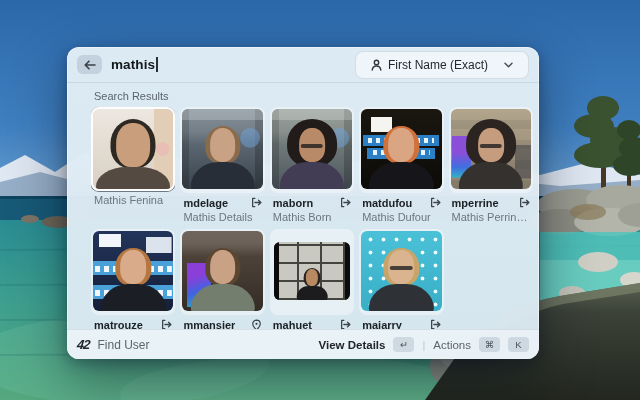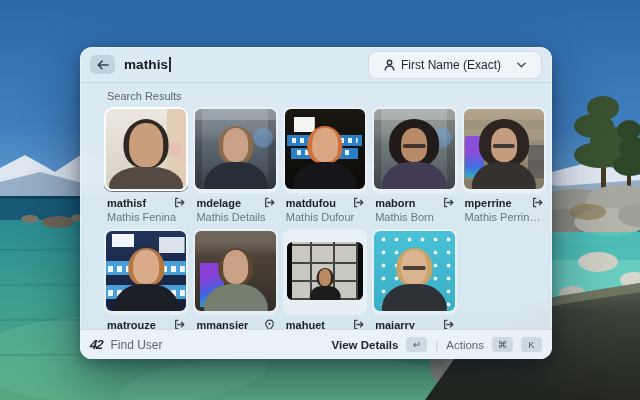--- a/index.html
+++ b/index.html
@@ -1,21 +1,21 @@
 <!DOCTYPE html>
 <html><head>
 <meta charset="utf-8">
 <style>
   html,body{margin:0;padding:0;width:640px;height:400px;overflow:hidden;
     font-family:"Liberation Sans",sans-serif;-webkit-font-smoothing:antialiased;}
   .stage{position:relative;width:640px;height:400px;overflow:hidden;background:#2d6cae;}
   .wallpaper{position:absolute;inset:0;}
 
   
-  .modal{position:absolute;left:80px;top:47px;width:472px;height:312px;
+  .modal{position:absolute;left:67px;top:47px;width:472px;height:312px;
     border-radius:12px;overflow:hidden;display:flex;flex-direction:column;
     background:linear-gradient(180deg,rgba(226,238,246,.97),rgba(218,232,241,.97));
     box-shadow:0 0 0 1px rgba(255,255,255,.45) inset,0 22px 55px rgba(0,10,25,.45),0 4px 14px rgba(0,10,25,.30);}
   .hdr{height:35px;flex:0 0 35px;display:flex;align-items:center;padding:0 10px;
     border-bottom:1px solid rgba(25,50,70,.10);}
   .back-btn{width:25px;height:19px;border-radius:6px;background:rgba(30,55,75,.13);
     display:flex;align-items:center;justify-content:center;margin-right:9px;flex:0 0 auto;}
   .query{font-size:13.5px;font-weight:700;color:#14181c;letter-spacing:.1px;}
   .caret{display:inline-block;width:1.5px;height:15px;background:#2a2f35;margin-left:1px;
     vertical-align:-3px;}
@@ -235,30 +235,20 @@
       <div class="photo" data-variant="curtain" data-orient="portrait" style="--bg: #ece7e0; --bg2: #d9d0c3; --hair: #2e2823; --skin: #c99e7c; --shirt: #544a42;">
         <div class="deco"></div>
         <div class="person">
           <div class="hair"></div>
           <div class="head"></div>
 
           <div class="body"></div>
         </div>
       </div>
     </div>
-    <div class="tile-meta">
-      <span class="uname">mathisf</span>
-      <span class="status-icon">
-        <svg class="icon-logout" width="11" height="11" viewBox="0 0 12 12" fill="none" stroke="currentColor" stroke-width="1.4" stroke-linecap="round" stroke-linejoin="round" style="display: block;">
-          <path d="M4.2 1.6 H1.8 V10.4 H4.2"></path>
-                  <path d="M4.2 6 H10.6 M8.2 3.6 L10.8 6 L8.2 8.4"></path>
-        </svg>
-
-      </span>
-    </div>
     <div class="subtitle">Mathis Fenina</div>
   </div>
           <div class="tile">
     <div class="photo-wrap">
       <div class="photo" data-variant="office" data-orient="portrait" style="--bg: #76828c; --bg2: #39434d; --hair: #8a6b4c; --skin: #c9a184; --shirt: #272e38;">
         <div class="deco"></div>
         <div class="person">
           <div class="hair"></div>
           <div class="head"></div>
 
@@ -273,20 +263,44 @@
           <path d="M4.2 1.6 H1.8 V10.4 H4.2"></path>
                   <path d="M4.2 6 H10.6 M8.2 3.6 L10.8 6 L8.2 8.4"></path>
         </svg>
 
       </span>
     </div>
     <div class="subtitle">Mathis Details</div>
   </div>
           <div class="tile">
     <div class="photo-wrap">
+      <div class="photo" data-variant="office" data-orient="portrait" style="--bg: #8d968f; --bg2: #4c565e; --hair: #211c19; --skin: #b98a68; --shirt: #423c54;">
+        <div class="deco"></div>
+        <div class="person">
+          <div class="hair big"></div>
+          <div class="head"></div>
+          <div class="glasses" style="display: block;"></div>
+          <div class="body"></div>
+        </div>
+      </div>
+    </div>
+    <div class="tile-meta">
+      <span class="uname">maborn</span>
+      <span class="status-icon">
+        <svg class="icon-logout" width="11" height="11" viewBox="0 0 12 12" fill="none" stroke="currentColor" stroke-width="1.4" stroke-linecap="round" stroke-linejoin="round" style="display: block;">
+          <path d="M4.2 1.6 H1.8 V10.4 H4.2"></path>
+                  <path d="M4.2 6 H10.6 M8.2 3.6 L10.8 6 L8.2 8.4"></path>
+        </svg>
+
+      </span>
+    </div>
+    <div class="subtitle">Mathis Born</div>
+  </div>
+          <div class="tile">
+    <div class="photo-wrap">
       <div class="photo" data-variant="banner42" data-orient="portrait" style="--bg: #1a1710; --bg2: #0d0b08; --hair: #d0703a; --skin: #d9a583; --shirt: #15151a;">
         <div class="deco"></div>
         <div class="person">
           <div class="hair"></div>
           <div class="head"></div>
 
           <div class="body"></div>
         </div>
       </div>
     </div>
@@ -294,44 +308,20 @@
       <span class="uname">matdufou</span>
       <span class="status-icon">
         <svg class="icon-logout" width="11" height="11" viewBox="0 0 12 12" fill="none" stroke="currentColor" stroke-width="1.4" stroke-linecap="round" stroke-linejoin="round" style="display: block;">
           <path d="M4.2 1.6 H1.8 V10.4 H4.2"></path>
                   <path d="M4.2 6 H10.6 M8.2 3.6 L10.8 6 L8.2 8.4"></path>
         </svg>
 
       </span>
     </div>
     <div class="subtitle">Mathis Dufour</div>
-  </div>
-          <div class="tile">
-    <div class="photo-wrap">
-      <div class="photo" data-variant="office" data-orient="portrait" style="--bg: #8d968f; --bg2: #4c565e; --hair: #211c19; --skin: #b98a68; --shirt: #423c54;">
-        <div class="deco"></div>
-        <div class="person">
-          <div class="hair big"></div>
-          <div class="head"></div>
-          <div class="glasses" style="display: block;"></div>
-          <div class="body"></div>
-        </div>
-      </div>
-    </div>
-    <div class="tile-meta">
-      <span class="uname">maborn</span>
-      <span class="status-icon">
-        <svg class="icon-logout" width="11" height="11" viewBox="0 0 12 12" fill="none" stroke="currentColor" stroke-width="1.4" stroke-linecap="round" stroke-linejoin="round" style="display: block;">
-          <path d="M4.2 1.6 H1.8 V10.4 H4.2"></path>
-                  <path d="M4.2 6 H10.6 M8.2 3.6 L10.8 6 L8.2 8.4"></path>
-        </svg>
-
-      </span>
-    </div>
-    <div class="subtitle">Mathis Born</div>
   </div>
           <div class="tile">
     <div class="photo-wrap">
       <div class="photo" data-variant="screens" data-orient="portrait" style="--bg: #b2a58c; --bg2: #8c8270; --hair: #2b2420; --skin: #c59c7d; --shirt: #34312e;">
         <div class="deco"></div>
         <div class="person">
           <div class="hair big"></div>
           <div class="head"></div>
           <div class="glasses" style="display: block;"></div>
           <div class="body"></div>

